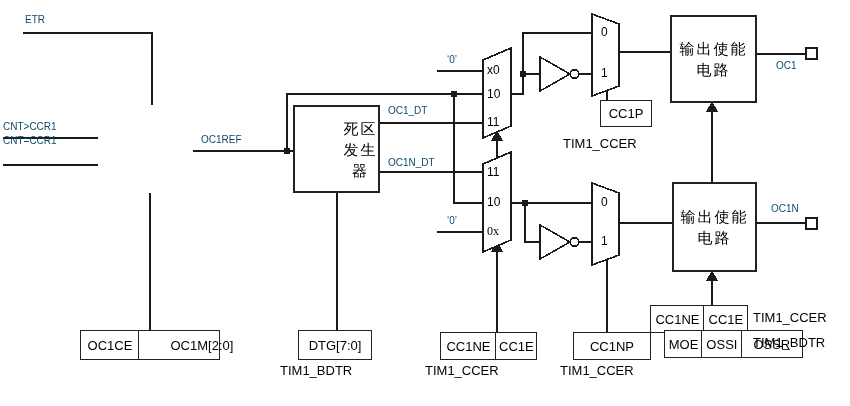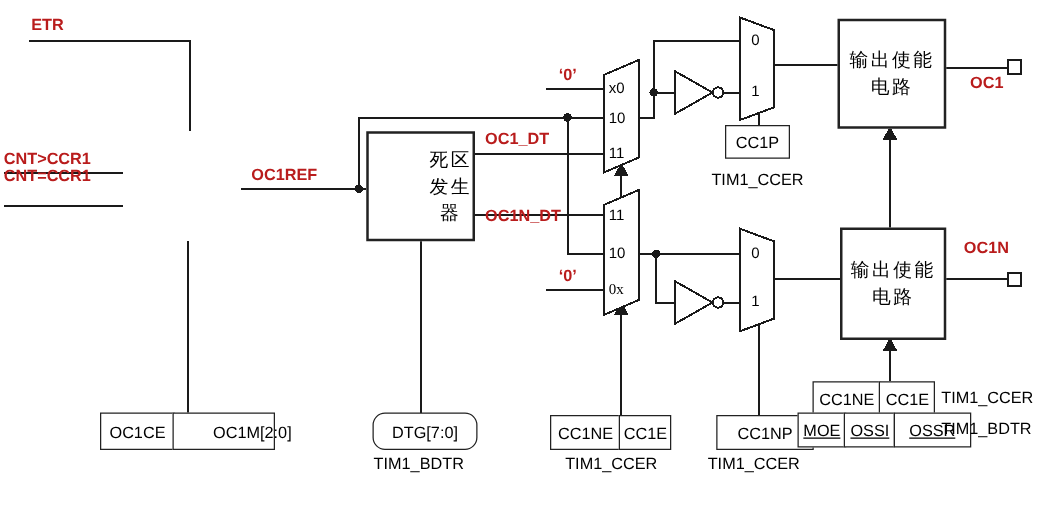--- a/index.html
+++ b/index.html
@@ -1,35 +1,35 @@
 <!DOCTYPE html>
 <html><head>
 <meta charset="utf-8">
 <style>
   html,body{margin:0;padding:0;background:#fff;}
   .canvas{
     position:relative;width:850px;height:406px;background:#fff;overflow:hidden;
     font-family:"Liberation Sans","DejaVu Sans",sans-serif;color:#000;
   }
   .wires{position:absolute;left:0;top:0;width:850px;height:406px;}
-  .lbl{position:absolute;font-size:13px;line-height:14px;white-space:nowrap;color:#b91c1c;font-weight:bold;}
+  .lbl{position:absolute;font-size:10px;line-height:14px;white-space:nowrap;color:#0c4a6e;}
   .lbl-sm{position:absolute;font-size:12px;line-height:13px;white-space:nowrap;color:#000;}
   .block{
     position:absolute;box-sizing:border-box;border:2px solid #222;background:#fff;
     display:flex;flex-direction:column;align-items:center;justify-content:center;
     font-size:15px;line-height:21px;letter-spacing:2px;text-align:center;
   }
   .reg{position:absolute;display:flex;}
   .reg .cell{
     box-sizing:border-box;border:1.6px solid #222;background:#fff;
     display:flex;align-items:center;justify-content:center;
     font-size:13px;white-space:nowrap;
   }
   .reg .cell + .cell{margin-left:-1.6px;}
-  .reg-lbl{position:absolute;font-size:13px;line-height:14px;white-space:nowrap;text-align:center;}
+  .reg-lbl{position:absolute;font-size:13px;line-height:14px;white-space:nowrap;}
 </style>
 </head>
 <body>
 
 <div class="canvas">
 
   <svg class="wires" viewBox="0 0 850 406" fill="none" stroke="#1a1a1a" stroke-width="1.6" shape-rendering="crispEdges">
 
     <polyline points="23,33 152,33 152,105"></polyline>
 
@@ -105,69 +105,69 @@
   <div class="block" style="left:672px;top:182px;width:85px;height:90px;">
     <span>输出使能</span>
     <span>电路</span>
   </div>
 
   <div class="lbl" style="left:25px;top:13px;">ETR</div>
   <div class="lbl" style="left:3px;top:120px;">CNT&gt;CCR1</div>
   <div class="lbl" style="left:3px;top:134px;">CNT=CCR1</div>
   <div class="lbl" style="left:201px;top:133px;">OC1REF</div>
   <div class="lbl" style="left:388px;top:104px;">OC1_DT</div>
-  <div class="lbl" style="left:388px;top:166px;">OC1N_DT</div>
+  <div class="lbl" style="left:388px;top:156px;">OC1N_DT</div>
   <div class="lbl" style="left:447px;top:53px;">‘0’</div>
   <div class="lbl" style="left:447px;top:214px;">‘0’</div>
   <div class="lbl" style="left:776px;top:35px;margin-top:24px;">OC1</div>
-  <div class="lbl" style="left:771px;top:191px;">OC1N</div>
+  <div class="lbl" style="left:771px;top:202px;">OC1N</div>
 
   <div class="lbl-sm" style="left:487px;top:64px;">x0</div>
   <div class="lbl-sm" style="left:487px;top:88px;">10</div>
   <div class="lbl-sm" style="left:487px;top:116px;">11</div>
   <div class="lbl-sm" style="left:487px;top:166px;">11</div>
   <div class="lbl-sm" style="left:487px;top:196px;">10</div>
   <div class="lbl-sm" style="left:487px;top:225px;font-family:Liberation Serif, serif;">0x</div>
   <div class="lbl-sm" style="left:601px;top:26px;">0</div>
   <div class="lbl-sm" style="left:601px;top:67px;">1</div>
   <div class="lbl-sm" style="left:601px;top:196px;">0</div>
   <div class="lbl-sm" style="left:601px;top:235px;">1</div>
 
   <div class="reg" style="left:580px;top:100px;">
-    <div class="cell" style="width:52px;height:27px;">CC1P</div>
+    <div class="cell" style="width:52px;height:27px;margin-left:20px;">CC1P</div>
   </div>
   <div class="reg-lbl" style="left:563px;top:137px;width:86px;">TIM1_CCER</div>
 
   <div class="reg" style="left:80px;top:330px;">
     <div class="cell" style="width:60px;height:30px;">OC1CE</div>
     <div class="cell" style="width:82px;height:30px;padding-left:45px;">OC1M[2:0]</div>
   </div>
 
   <div class="reg" style="left:298px;top:330px;">
-    <div class="cell" style="width:84px;height:30px;border-radius:10px;">DTG[7:0]</div>
+    <div class="cell" style="width:74px;height:30px;">DTG[7:0]</div>
   </div>
   <div class="reg-lbl" style="left:280px;top:364px;width:110px;">TIM1_BDTR</div>
 
   <div class="reg" style="left:440px;top:332px;">
     <div class="cell" style="width:57px;height:28px;">CC1NE</div>
     <div class="cell" style="width:42px;height:28px;">CC1E</div>
   </div>
   <div class="reg-lbl" style="left:425px;top:364px;width:128px;">TIM1_CCER</div>
 
   <div class="reg" style="left:573px;top:332px;">
     <div class="cell" style="width:78px;height:28px;">CC1NP</div>
   </div>
   <div class="reg-lbl" style="left:560px;top:364px;width:86px;">TIM1_CCER</div>
 
   <div class="reg" style="left:650px;top:305px;">
     <div class="cell" style="width:55px;height:28px;">CC1NE</div>
     <div class="cell" style="width:45px;height:28px;">CC1E</div>
   </div>
   <div class="reg-lbl" style="left:753px;top:311px;">TIM1_CCER</div>
 
-  <div class="reg" style="left:638px;top:330px;text-decoration:underline;">
+  <div class="reg" style="left:664px;top:330px;">
     <div class="cell" style="width:39px;height:28px;">MOE</div>
     <div class="cell" style="width:41px;height:28px;">OSSI</div>
     <div class="cell" style="width:62px;height:28px;">OSSR</div>
   </div>
   <div class="reg-lbl" style="left:753px;top:336px;">TIM1_BDTR</div>
 
 </div>
 
 </body></html>

